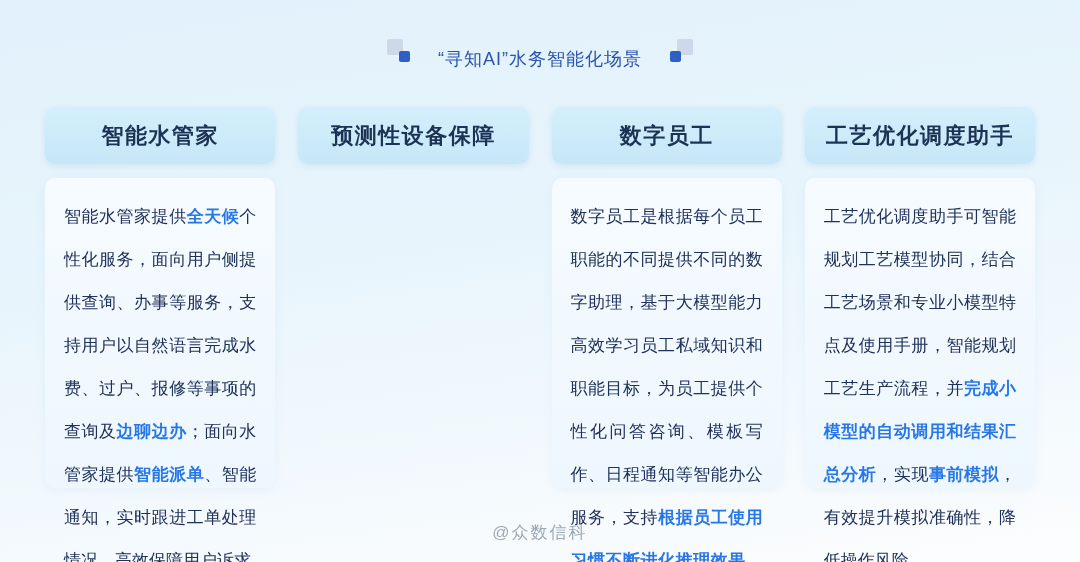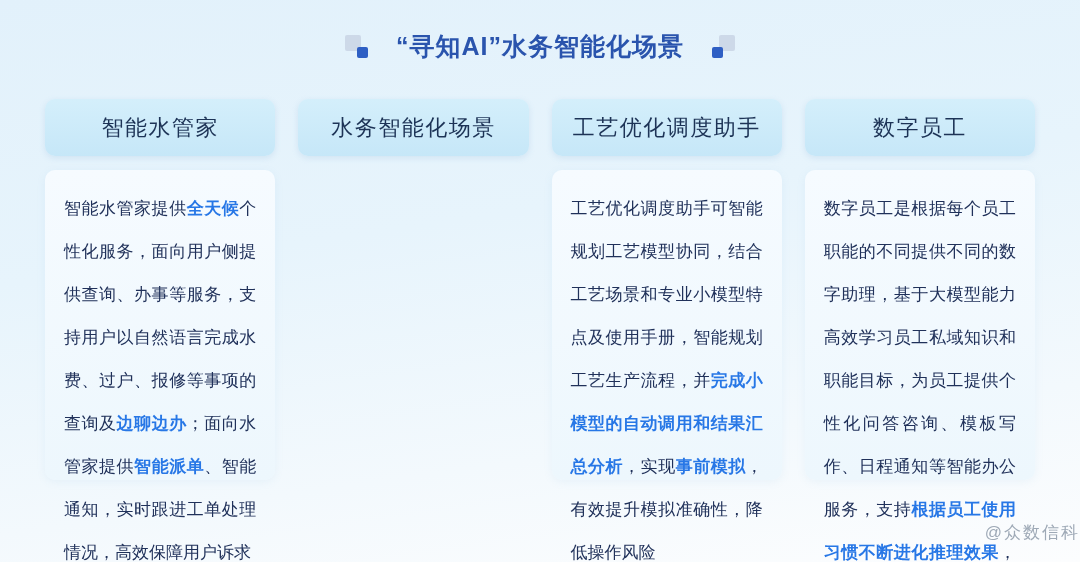--- a/index.html
+++ b/index.html
@@ -19,24 +19,25 @@
   }
 
   .title-row {
     display: flex;
     justify-content: center;
     align-items: center;
     gap: 28px;
     padding-top: 30px;
   }
   .page-title {
-    font-size: 25px;
-    font-weight: bold;
+    font-size: 18px;
+    font-weight: normal;
     color: var(--title, #2a54ad);
     letter-spacing: 1px;
+    margin-top: 17px;
   }
   .orn { position: relative; width: 23px; height: 23px; flex: 0 0 auto; }
   .orn .sq-light {
     position: absolute; width: 16px; height: 16px;
     background: #c7d2e4; opacity: .8; border-radius: 2px;
   }
   .orn .sq-dark {
     position: absolute; width: 11px; height: 11px;
     background: var(--ornament, #2e5fc4); border-radius: 2px;
   }
@@ -54,21 +55,21 @@
   .card { flex: 1 1 0; min-width: 0; display: flex; flex-direction: column; }
   .card-header {
     height: 57px;
     border-radius: 10px;
     background: linear-gradient(180deg, #d4effb, var(--header-bg, #c6e7f8));
     display: flex; align-items: center; justify-content: center;
     box-shadow: 0 2px 6px rgba(110, 160, 205, .18);
   }
   .card-title {
     font-size: 22px;
-    font-weight: normal;
+    font-weight: bold;
     color: var(--header-text, #1d3356);
     letter-spacing: 1.5px;
     white-space: nowrap;
   }
   .card-body {
     margin-top: 14px;
     height: 310px;
     border-radius: 10px;
     background: linear-gradient(180deg, #f6fbff 0%, var(--body-bg, #edf7fd) 100%);
     box-shadow: 0 2px 8px rgba(130, 175, 215, .10);
@@ -78,21 +79,21 @@
     font-size: 17px;
     line-height: 43px;
     color: var(--body-text, #20315a);
     text-align: justify;
   }
   .hl { color: var(--highlight, #2777e6); font-weight: 600; }
 
   .watermark {
     position: absolute;
     left: 0; right: 0; bottom: 18px;
-    text-align: right;
+    text-align: center;
     font-size: 17px;
     letter-spacing: 2px;
     color: var(--watermark, #9ea9b6);
   }
 </style>
 </head>
 <body>
 
 <div class="canvas">
 
@@ -113,37 +114,37 @@
     <header class="card-header">
       <h2 class="card-title">智能水管家</h2>
     </header>
     <div class="card-body">
       <p class="card-text"><span>智能水管家提供</span><span class="hl">全天候</span><span>个性化服务，面向用户侧提供查询、办事等服务，支持用户以自然语言完成水费、过户、报修等事项的查询及</span><span class="hl">边聊边办</span><span>；面向水管家提供</span><span class="hl">智能派单</span><span>、智能通知，实时跟进工单处理情况，高效保障用户诉求</span></p>
     </div>
   </section>
 
   <section class="card">
     <header class="card-header">
-      <h2 class="card-title">水务智能化场景</h2>
+      <h2 class="card-title">预测性设备保障</h2>
     </header>
+  </section>
+
+  <section class="card">
+    <header class="card-header">
+      <h2 class="card-title">数字员工</h2>
+    </header>
+    <div class="card-body">
+      <p class="card-text"><span>数字员工是根据每个员工职能的不同提供不同的数字助理，基于大模型能力高效学习员工私域知识和职能目标，为员工提供个性化问答咨询、模板写作、日程通知等智能办公服务，支持</span><span class="hl">根据员工使用习惯不断进化推理效果</span><span>，做到越用越好用</span></p>
+    </div>
   </section>
 
   <section class="card">
     <header class="card-header">
       <h2 class="card-title">工艺优化调度助手</h2>
     </header>
     <div class="card-body">
       <p class="card-text"><span>工艺优化调度助手可智能规划工艺模型协同，结合工艺场景和专业小模型特点及使用手册，智能规划工艺生产流程，并</span><span class="hl">完成小模型的自动调用和结果汇总分析</span><span>，实现</span><span class="hl">事前模拟</span><span>，有效提升模拟准确性，降低操作风险</span></p>
     </div>
   </section>
-
-  <section class="card">
-    <header class="card-header">
-      <h2 class="card-title">数字员工</h2>
-    </header>
-    <div class="card-body">
-      <p class="card-text"><span>数字员工是根据每个员工职能的不同提供不同的数字助理，基于大模型能力高效学习员工私域知识和职能目标，为员工提供个性化问答咨询、模板写作、日程通知等智能办公服务，支持</span><span class="hl">根据员工使用习惯不断进化推理效果</span><span>，做到越用越好用</span></p>
-    </div>
-  </section>
 </div>
 
   <div class="watermark">@众数信科</div>
 </div>
 
 </body></html>

